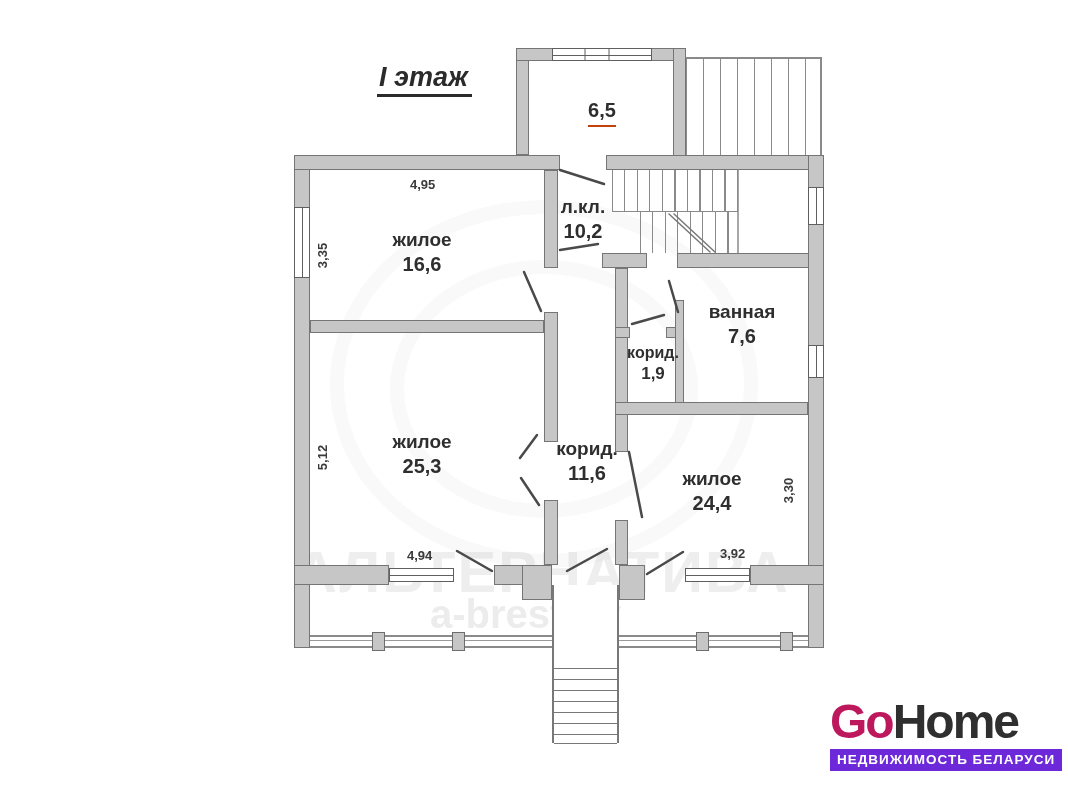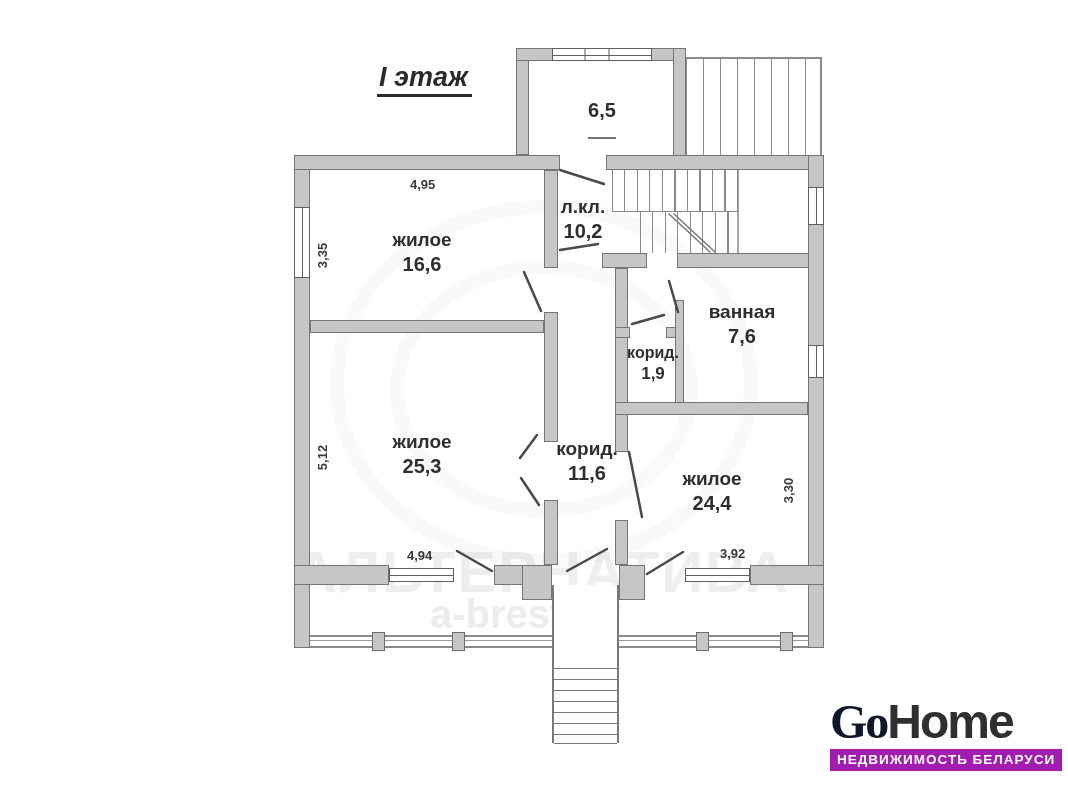--- a/index.html
+++ b/index.html
@@ -22,37 +22,37 @@
     background:repeating-linear-gradient(to bottom,#787878 0 1px,transparent 1px 11px);}
   .room-label{position:absolute;color:#2e2e2e;font-weight:bold;text-align:center;line-height:1.25;}
   .room-name{font-size:19px;}
   .room-area{font-size:20px;}
   .dim{position:absolute;color:#3a3a3a;font-weight:bold;font-size:13px;white-space:nowrap;}
   .dim.vert{transform:rotate(-90deg);transform-origin:center;}
   .title{
     position:absolute;left:345px;top:62px;font-size:27px;font-weight:bold;font-style:italic;
     color:#2b2b2b;border-bottom:3px solid #2b2b2b;padding:0 4px 1px 2px;
   }
-  .underlined{border-bottom:2px solid #737373;padding-bottom:16px;}
+  .underlined{border-bottom:2px solid #c2410c;padding-bottom:4px;}
   .watermark1{
     position:absolute;left:295px;top:538px;width:500px;font-size:58px;font-weight:bold;
     color:rgba(160,160,160,0.18);letter-spacing:2px;z-index:1;white-space:nowrap;
   }
   .watermark2{
     position:absolute;left:430px;top:592px;font-size:40px;font-weight:bold;
     color:rgba(160,160,160,0.20);z-index:1;white-space:nowrap;
   }
   .swirl{position:absolute;border:14px solid rgba(150,150,150,0.06);border-radius:50%;z-index:0;}
   .plan{position:absolute;inset:0;z-index:2;margin-left:32px;}
   .logo{position:absolute;left:830px;top:698px;z-index:3;}
   .logo-text{font-size:48px;font-weight:bold;letter-spacing:-2px;line-height:1;}
-  .logo-go{color:#0f172a;font-family:Liberation Serif, serif;}
+  .logo-go{color:#be185d;}
   .logo-home{color:#2f2f2f;}
   .logo-bar{
-    margin-top:3px;background:#a21caf;color:#ffffff;font-size:13.5px;font-weight:bold;
+    margin-top:3px;background:#6d28d9;color:#ffffff;font-size:13.5px;font-weight:bold;
     letter-spacing:1px;padding:3px 7px 4px 7px;display:inline-block;white-space:nowrap;
   }
   svg line{stroke-linecap:round;}
 </style>
 </head>
 <body>
 
 <div id="canvas">
 
   <div class="swirl" style="left:330px;top:200px;width:400px;height:340px;"></div>

